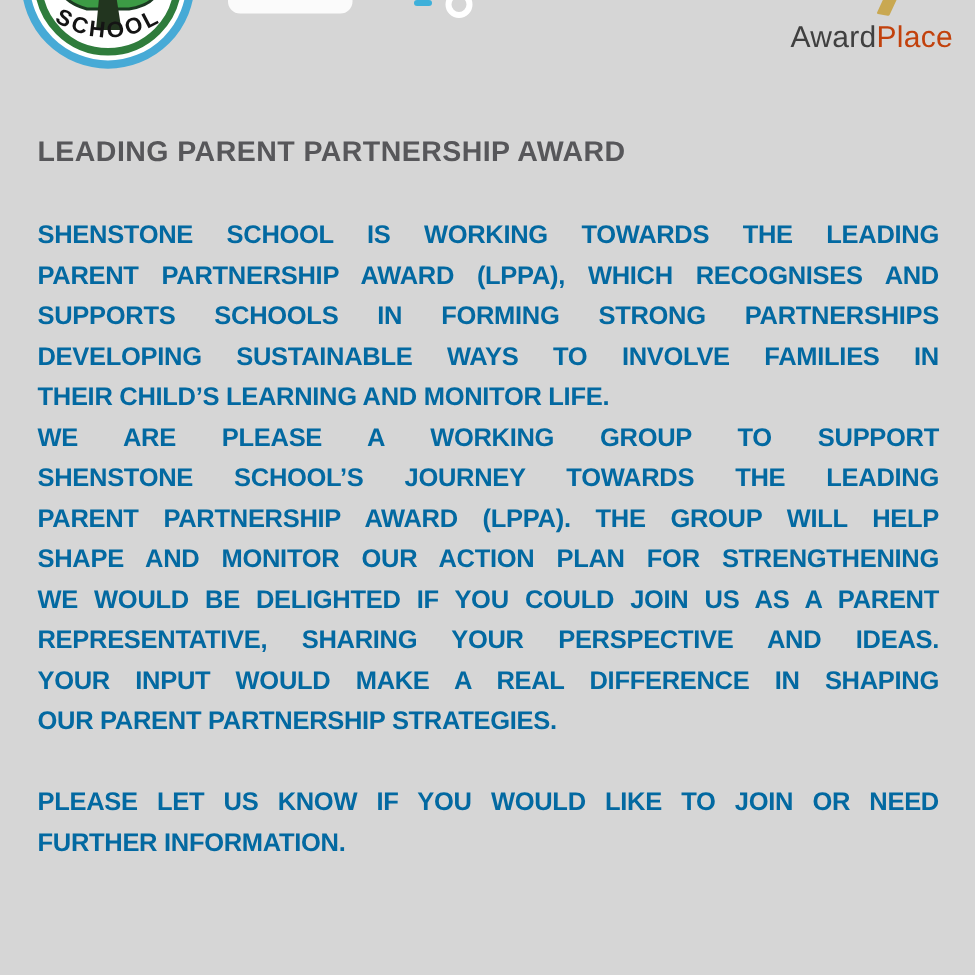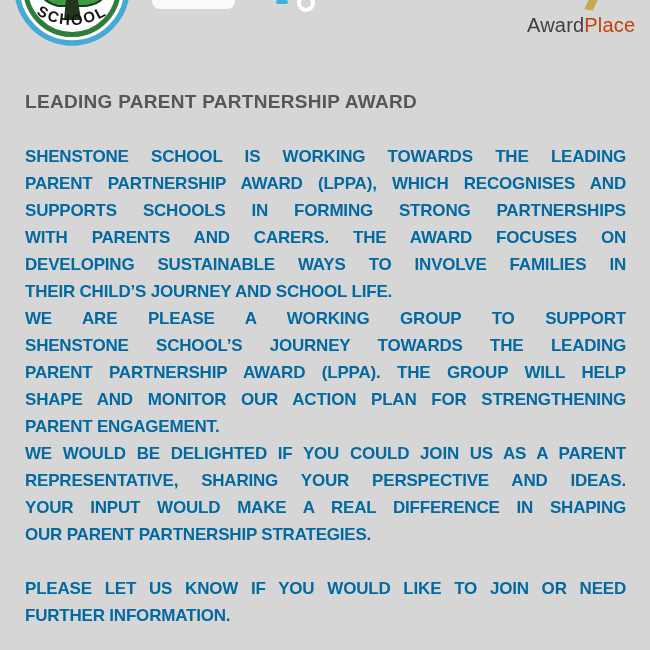--- a/index.html
+++ b/index.html
@@ -79,31 +79,29 @@
 <div class="content">
 
   <div class="title">
     <div>LEADING PARENT PARTNERSHIP AWARD</div>
   </div>
 
   <div class="para">
     <div class="jl">SHENSTONE SCHOOL IS WORKING TOWARDS THE LEADING</div>
     <div class="jl">PARENT PARTNERSHIP AWARD (LPPA), WHICH RECOGNISES AND</div>
     <div class="jl">SUPPORTS SCHOOLS IN FORMING STRONG PARTNERSHIPS</div>
-    <div class="jl">WITH PARENTS AND CARERS. THE AWARD FOCUSES ON</div>
     <div class="jl">DEVELOPING SUSTAINABLE WAYS TO INVOLVE FAMILIES IN</div>
-    <div class="ll">THEIR CHILD’S JOURNEY AND SCHOOL LIFE.</div>
+    <div class="ll">THEIR CHILD’S LEARNING AND MONITOR LIFE.</div>
   </div>
 
   <div class="para">
     <div class="jl">WE ARE PLEASE A WORKING GROUP TO SUPPORT</div>
     <div class="jl">SHENSTONE SCHOOL’S JOURNEY TOWARDS THE LEADING</div>
     <div class="jl">PARENT PARTNERSHIP AWARD (LPPA). THE GROUP WILL HELP</div>
     <div class="jl">SHAPE AND MONITOR OUR ACTION PLAN FOR STRENGTHENING</div>
-    <div class="ll">PARENT ENGAGEMENT.</div>
   </div>
 
   <div class="para">
     <div class="jl">WE WOULD BE DELIGHTED IF YOU COULD JOIN US AS A PARENT</div>
     <div class="jl">REPRESENTATIVE, SHARING YOUR PERSPECTIVE AND IDEAS.</div>
     <div class="jl">YOUR INPUT WOULD MAKE A REAL DIFFERENCE IN SHAPING</div>
     <div class="ll">OUR PARENT PARTNERSHIP STRATEGIES.</div>
   </div>
 
   <div class="para para-gap">

